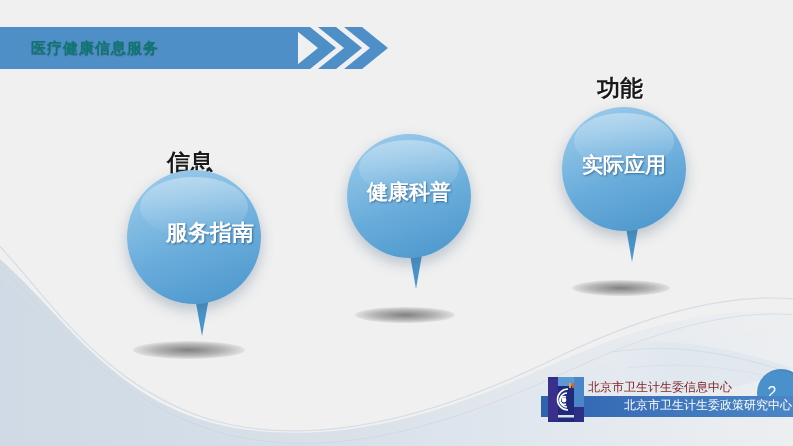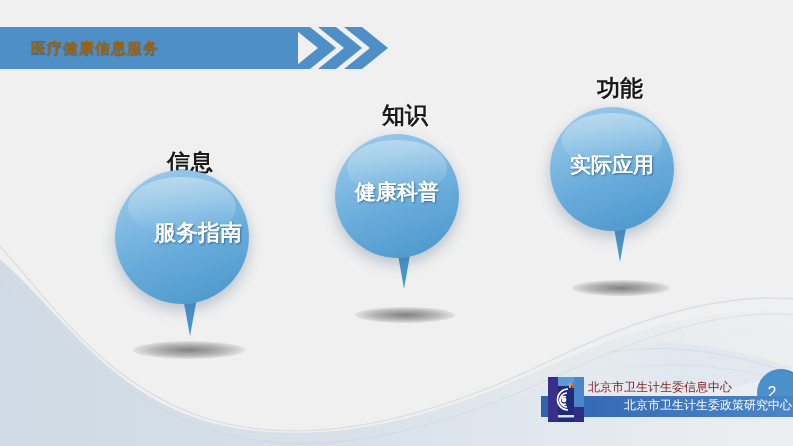--- a/index.html
+++ b/index.html
@@ -39,21 +39,21 @@
   }
   .title-banner svg {
     display: block;
   }
   .title-text {
     position: absolute;
     left: 31px;
     top: 0;
     height: 32px;
     line-height: 42px;
-    color: #a16207;
+    color: #0f766e;
     font-size: 15px;
     font-weight: bold;
     letter-spacing: 1px;
     white-space: nowrap;
     text-shadow: 0 1px 1px rgba(0,0,0,0.25);
   }
 
   
   .balloon {
     position: absolute;
@@ -64,21 +64,21 @@
     width: 100%;
     text-align: center;
     font-size: 23px;
     font-weight: bold;
     color: #1a1a1a;
     white-space: nowrap;
     text-shadow: 1px 1px 0 rgba(255,255,255,0.9);
   }
   .balloon-body {
     position: absolute;
-    left: 0;
+    left: 12px;
   }
   .balloon-circle {
     position: absolute;
     border-radius: 50%;
     background: linear-gradient(160deg, #9ccbea 0%, #8cc2e6 22%, #67abda 58%, #4a95cb 100%);
     box-shadow: 0 6px 14px rgba(60,90,120,0.30);
   }
   .balloon-circle .gloss {
     position: absolute;
     left: 10%;
@@ -222,21 +222,20 @@
                   border-right:11px solid transparent;
                   border-top:60px solid #4a95cb;"></div>
       <div class="balloon-circle" style="left:0px; top:0px; width:134px; height:134px;">
         <div class="gloss"></div>
         <div class="balloon-label" style="top:48px; font-size:22px;margin-left:16px;">服务指南</div>
       </div>
     </div>
   </div>
 
   <div class="balloon" style="left:335px; top:100px; width:140px; height:200px;">
-    <div class="balloon-caption" style="top:0px;">知识</div>
     <div class="balloon-shadow" style="left:20px; top:207px; width:100px; height:16px;"></div>
     <div class="balloon-body" style="top:34px; width:140px; height:160px;">
       <div class="balloon-tail" style="left:59px; top:98px;
                   border-left:10px solid transparent;
                   border-right:10px solid transparent;
                   border-top:57px solid #4a95cb;"></div>
       <div class="balloon-circle" style="left:0px; top:0px; width:124px; height:124px;">
         <div class="gloss"></div>
         <div class="balloon-label" style="top:44px; font-size:21px;">健康科普</div>
       </div>

